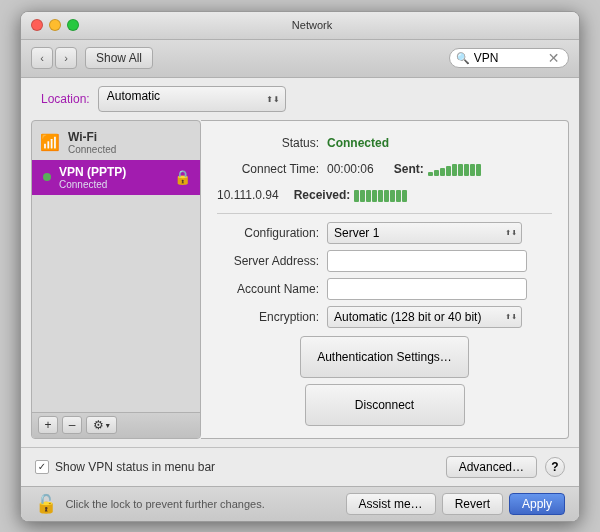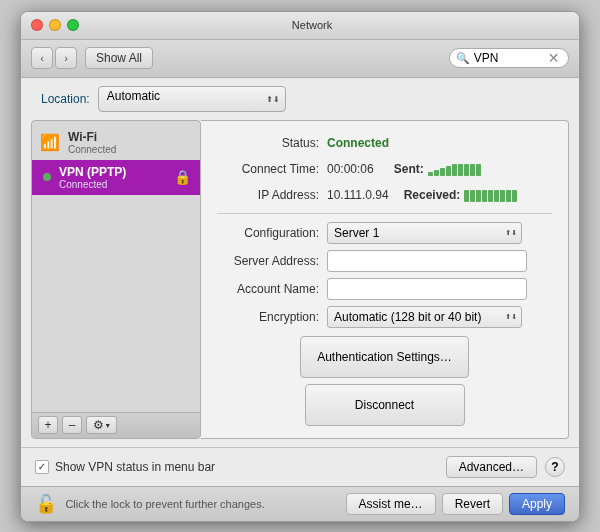--- a/index.html
+++ b/index.html
@@ -125,21 +125,21 @@
     
     .location-bar {
       display: flex;
       align-items: center;
       padding: 8px 20px;
       gap: 8px;
       background: #ebebeb;
     }
     .location-label {
       font-size: 12px;
-      color: #0c4a6e;
+      color: #a21caf;
     }
     .location-select {
       background: linear-gradient(to bottom, #f5f5f5, #e0e0e0);
       border: 1px solid #aaa;
       border-radius: 4px;
       padding: 2px 20px 8px 8px;
       font-size: 12px;
       width: 188px;
       appearance: none;
       -webkit-appearance: none;
@@ -544,21 +544,20 @@
           <div class="traffic-bar" style="height:10px;"></div>
           <div class="traffic-bar" style="height:12px;"></div>
           <div class="traffic-bar" style="height:12px;"></div>
           <div class="traffic-bar" style="height:12px;"></div>
           <div class="traffic-bar" style="height:12px;"></div>
           <div class="traffic-bar" style="height:12px;"></div>
         </div>
       </div>
 
       <div class="detail-row">
-        <span class="detail-label">IP Address:</span>
         <span class="detail-value">10.111.0.94</span>
         <span class="detail-value" style="margin-left:15px; font-weight:bold;">Received:</span>
         <div class="traffic-bars" style="margin-left:4px;">
           <div class="traffic-bar" style="height:12px;"></div>
           <div class="traffic-bar" style="height:12px;"></div>
           <div class="traffic-bar" style="height:12px;"></div>
           <div class="traffic-bar" style="height:12px;"></div>
           <div class="traffic-bar" style="height:12px;"></div>
           <div class="traffic-bar" style="height:12px;"></div>
           <div class="traffic-bar" style="height:12px;"></div>

